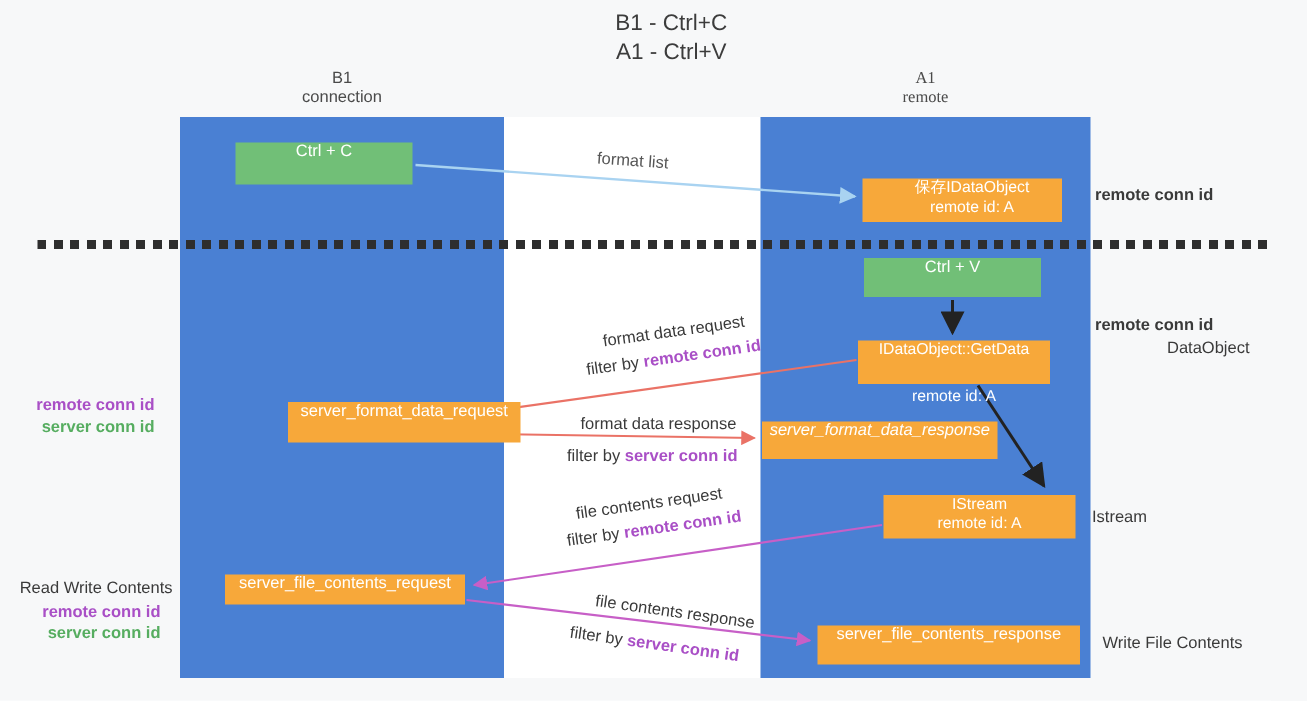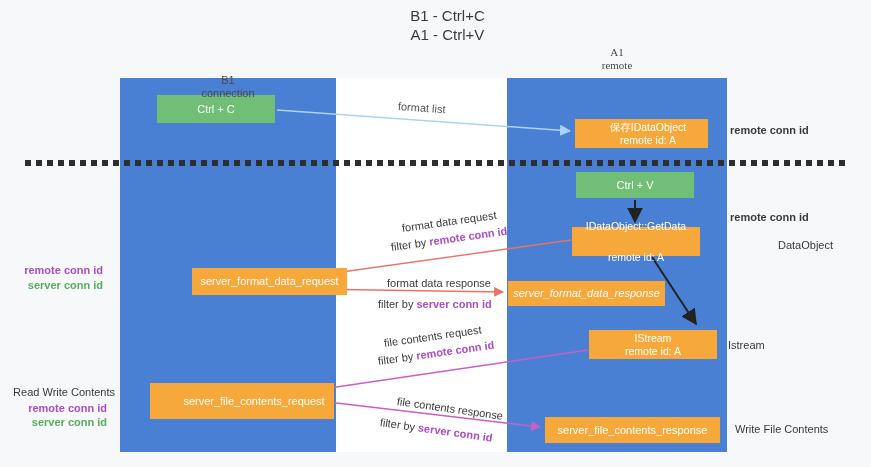--- a/index.html
+++ b/index.html
@@ -9,61 +9,61 @@
   }
   
   .title-block{position:absolute;left:12px;top:6px;width:100%;text-align:center;
     font-size:15px;line-height:19px;color:#3c3c3c;z-index:5;}
   
   .gap-panel{position:absolute;left:336px;top:78px;width:171px;height:374px;background:#ffffff;z-index:0;}
   .column{position:absolute;top:78px;height:374px;background:#4a80d3;z-index:1;}
   .col-left{left:120px;width:216px;}
   .col-right{left:507px;width:220px;}
   .col-header{position:absolute;top:46px;text-align:center;font-size:11px;line-height:13px;color:#4a4a4a;z-index:5;}
-  .col-header.left{left:120px;width:216px;margin-top:28px;}
+  .col-header.left{left:120px;width:216px;}
   .col-header.right{left:507px;width:220px;font-family:Liberation Serif, serif;}
   
   .dashed-line{position:absolute;left:25px;top:160px;width:820px;height:6px;z-index:2;
     background:repeating-linear-gradient(to right,#2e2e2e 0 6px,transparent 6px 11px);}
   
   svg.arrows{position:absolute;left:0;top:0;z-index:3;pointer-events:none;}
   
-  .node{position:absolute;display:flex;flex-direction:column;align-items:center;justify-content:center;
+  .node{position:absolute;display:flex;flex-direction:column;align-items:center;justify-content:flex-start;
     color:#ffffff;font-size:11px;line-height:13px;text-align:center;z-index:4;}
   .node.small{font-size:10.5px;line-height:12.5px;}
   .green{background:#71bf77;}
   .orange{background:#f7a83a;}
   .n-ctrl-c{left:157px;top:95px;width:118px;height:28px;}
   .n-save-obj{left:575px;top:119px;width:120px;height:29px;padding-left:13px;}
   .n-ctrl-v{left:576px;top:172px;width:118px;height:26px;}
   .n-getdata{left:572px;top:227px;width:128px;height:29px;gap:18px;}
   .n-fmt-req{left:152px;top:268px;width:155px;height:27px;margin-left:40px;}
   .n-fmt-resp{left:508px;top:281px;width:157px;height:25px;font-style:italic;}
   .n-istream{left:589px;top:330px;width:128px;height:29px;}
-  .n-file-req{left:150px;top:383px;width:160px;height:36px;padding-left:24px;}
+  .n-file-req{left:150px;top:383px;width:160px;height:20px;}
   .n-file-resp{left:545px;top:417px;width:175px;height:26px;}
   
   .flow-label{position:absolute;z-index:4;font-size:11px;color:#3a3a3a;white-space:nowrap;transform-origin:left center;}
   .purple{color:#a94fc6;font-weight:bold;}
   .greenlbl{color:#56ad60;font-weight:bold;}
   .flow-label .purple{margin-left:3px;}
   .fl-format-list{left:398px;top:100px;transform:rotate(4deg);color:#555;}
   .fl-fdr1{left:402px;top:222px;transform:rotate(-8deg);}
   .fl-fdr2{left:391px;top:241px;transform:rotate(-8deg);}
   .fl-fdresp1{left:387px;top:277px;}
   .fl-fdresp2{left:378px;top:298px;}
   .fl-fcr1{left:384px;top:337px;transform:rotate(-8deg);}
   .fl-fcr2{left:378px;top:355px;transform:rotate(-8deg);}
   .fl-fcresp1{left:397px;top:395px;transform:rotate(8deg);}
   .fl-fcresp2{left:380px;top:416px;transform:rotate(8deg);}
   
   .side-label{position:absolute;z-index:4;font-size:11px;color:#3a3a3a;white-space:nowrap;}
   .sl-right1{left:730px;top:124px;}
   .sl-right2{left:730px;top:211px;}
-  .sl-dataobject{left:730px;top:239px;padding-left:48px;}
+  .sl-dataobject{left:730px;top:226px;padding-left:48px;}
   .sl-istream{left:728px;top:339px;}
   .sl-write{left:735px;top:423px;}
   .sl-pair1{right:768px;top:263px;text-align:right;line-height:15px;}
   .sl-read{right:756px;top:386px;text-align:right;}
   .sl-pair2{right:764px;top:401px;text-align:right;line-height:14px;}
 </style>
 </head>
 <body>
 
 <div id="canvas">

